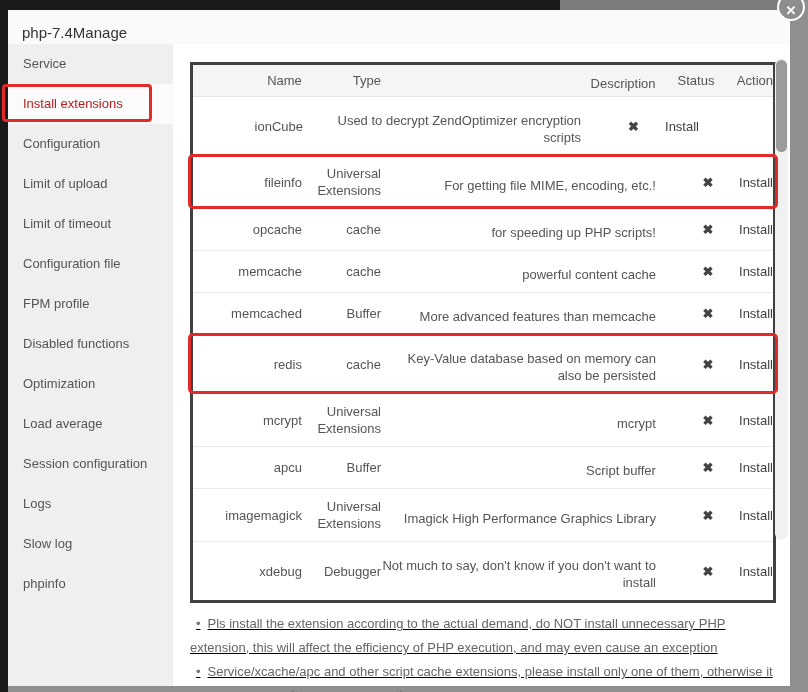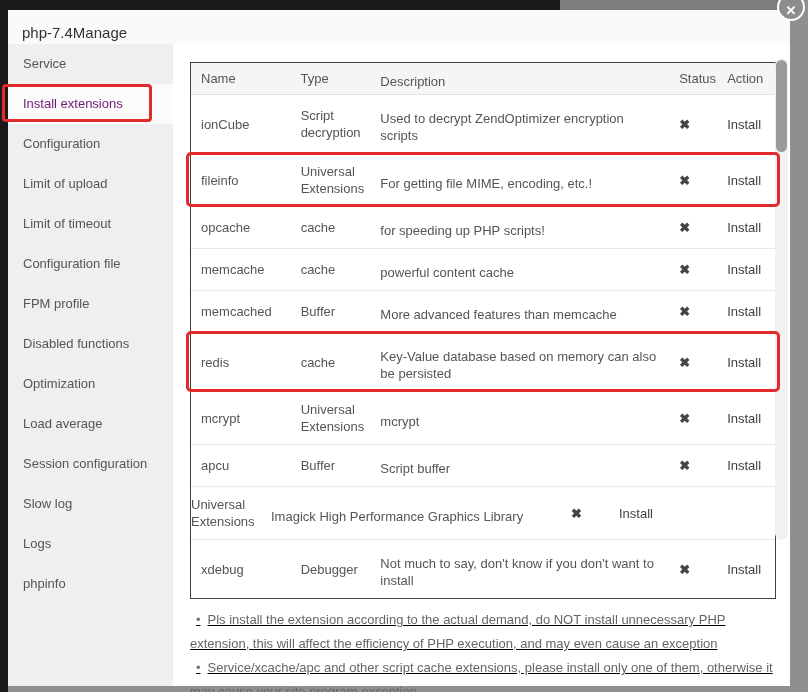--- a/index.html
+++ b/index.html
@@ -20,28 +20,28 @@
   .title { font-size:15px; color:#333; }
 
   .close-btn { position:absolute; left:777px; top:-7px; width:28px; height:28px; border-radius:50%;
     background:#8d8d8d; border:2px solid #ffffff; color:#ffffff; z-index:50;
     display:flex; align-items:flex-end; justify-content:center; cursor:pointer; }
   .close-btn span { font-size:13px; font-weight:bold; line-height:17px; }
 
   
   .sidebar { position:absolute; left:0; top:34px; bottom:0; width:165px; background:#efefef; }
   .side-item { position:relative; height:40px; line-height:40px; padding-left:15px; font-size:13px; color:#555; cursor:pointer; }
-  .side-item.active { background:#fbfbfb; color:#701a75; }
+  .side-item.active { background:#fbfbfb; color:#b91c1c; }
   .side-item .red-box { position:absolute; left:-6px; right:21px; top:0; bottom:2px;
     border:3px solid #e12a2a; border-radius:4px; pointer-events:none; z-index:20; }
 
   
   .content { position:absolute; left:165px; top:34px; right:0; bottom:0; background:#fff; padding:18px 0 0 17px; }
 
-  .ext-table { width:586px; border:1px solid #404040; font-size:13px; color:#555; }
+  .ext-table { width:586px; border:3px solid #404040; font-size:13px; color:#555;text-align:right; }
   .thead { display:flex; align-items:center; height:32px; background:#f5f5f5; border-bottom:1px solid #e3e3e3; color:#555; }
   .t-row { display:flex; align-items:center; border-bottom:1px solid #eaeaea; background:#fff; position:relative; }
   .t-row:last-child { border-bottom:none; }
   .cell { padding-top:9px; padding-bottom:9px; line-height:17px; }
   .thead .cell { padding-top:0; padding-bottom:0; line-height:32px; }
   .c-name   { width:110px; padding-left:10px; }
   .c-type   { width:80px;  }
   .c-desc   { width:292px; padding-right:14px;margin-top:6px; }
   .c-status { width:44px;  padding-left:8px; }
   .c-action { width:60px;  padding-left:12px; }
@@ -111,46 +111,45 @@
   </div>
         <div class="side-item">
     <span class="side-label">Load average</span>
     
   </div>
         <div class="side-item">
     <span class="side-label">Session configuration</span>
     
   </div>
         <div class="side-item">
+    <span class="side-label">Logs</span>
+    
+  </div>
+        <div class="side-item">
     <span class="side-label">Slow log</span>
-    
-  </div>
-        <div class="side-item">
-    <span class="side-label">Logs</span>
     
   </div>
         <div class="side-item">
     <span class="side-label">phpinfo</span>
     
   </div>
       </div>
 
     <div class="content">
       <div class="ext-table">
         <div class="thead">
           <div class="cell c-name">Name</div>
           <div class="cell c-type">Type</div>
           <div class="cell c-desc">Description</div>
           <div class="cell c-status">Status</div>
           <div class="cell c-action">Action</div>
         </div>
         <div id="table-body">
             <div class="t-row">
     <div class="cell c-name">ionCube</div>
-    <div class="cell c-type">Script decryption</div>
     <div class="cell c-desc">Used to decrypt ZendOptimizer encryption scripts</div>
     <div class="cell c-status"><span class="x-icon">✖</span></div>
     <div class="cell c-action"><a class="install-link">Install</a></div>
 
   </div>
             <div class="t-row">
     <div class="cell c-name">fileinfo</div>
     <div class="cell c-type">Universal Extensions</div>
     <div class="cell c-desc">For getting file MIME, encoding, etc.!</div>
     <div class="cell c-status"><span class="x-icon">✖</span></div>
@@ -199,20 +198,21 @@
   </div>
             <div class="t-row">
     <div class="cell c-name">apcu</div>
     <div class="cell c-type">Buffer</div>
     <div class="cell c-desc">Script buffer</div>
     <div class="cell c-status"><span class="x-icon">✖</span></div>
     <div class="cell c-action"><a class="install-link">Install</a></div>
 
   </div>
             <div class="t-row">
+    <div class="cell c-name">imagemagick</div>
     <div class="cell c-type">Universal Extensions</div>
     <div class="cell c-desc">Imagick High Performance Graphics Library</div>
     <div class="cell c-status"><span class="x-icon">✖</span></div>
     <div class="cell c-action"><a class="install-link">Install</a></div>
 
   </div>
             <div class="t-row">
     <div class="cell c-name">xdebug</div>
     <div class="cell c-type">Debugger</div>
     <div class="cell c-desc">Not much to say, don't know if you don't want to install</div>

